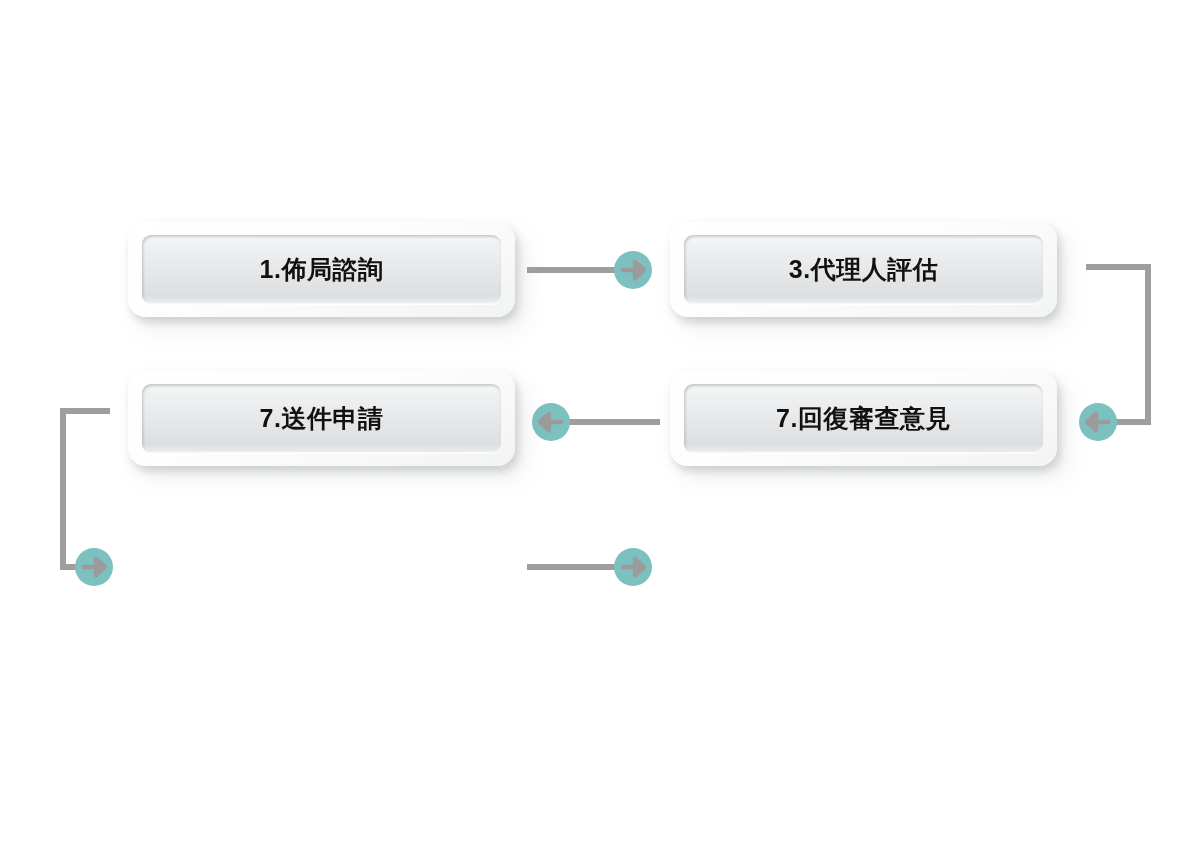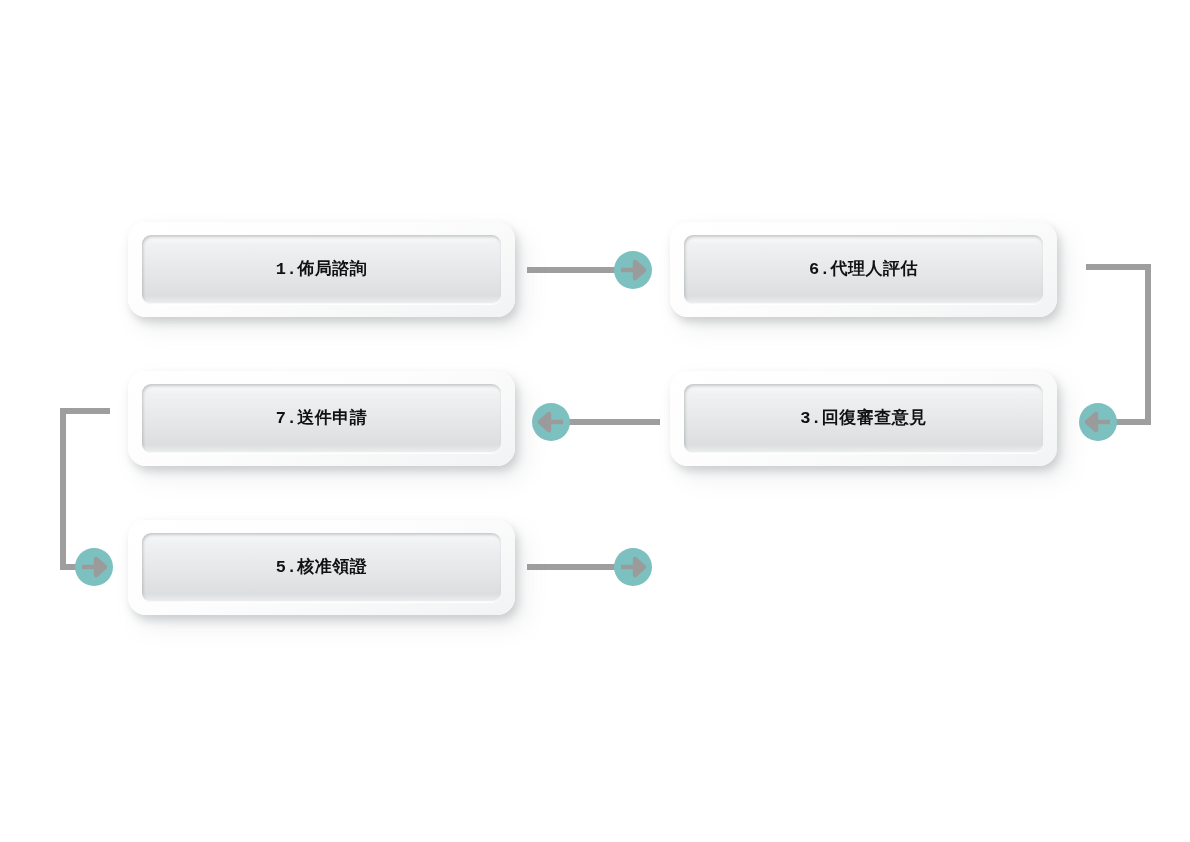--- a/index.html
+++ b/index.html
@@ -56,28 +56,27 @@
                 #eceeef 100%);
     box-shadow:
       inset 1px 2px 3px rgba(110,115,120,0.38),
       inset 0 -1px 1px rgba(255,255,255,0.85),
       0 1px 0 rgba(255,255,255,0.9);
     display: flex;
     align-items: center;
     justify-content: center;
   }
   .node-label {
-    font-size: 17px;
+    font-size: 25px;
     font-weight: bold;
     color: #111111;
     letter-spacing: 0.5px;
     line-height: 1;
     white-space: nowrap;
     user-select: none;
-    font-family: Liberation Mono, monospace;
   }
 
   
   .col-left  { left: 128px; width: 387px; }
   .col-right { left: 670px; width: 387px; }
   .row-1 { top: 222px; height: 95px; }
   .row-2 { top: 371px; height: 95px; }
   .row-3 { top: 520px; height: 95px; }
 </style>
 </head>
@@ -119,36 +118,31 @@
   </svg>
 
   <div class="node col-left row-1">
     <div class="node-inner">
       <span class="node-label">1.佈局諮詢</span>
     </div>
   </div>
 
   <div class="node col-right row-1">
     <div class="node-inner">
-      <span class="node-label">6.代理人評估</span>
+      <span class="node-label">3.代理人評估</span>
     </div>
   </div>
 
   <div class="node col-right row-2">
     <div class="node-inner">
-      <span class="node-label">3.回復審查意見</span>
+      <span class="node-label">7.回復審查意見</span>
     </div>
   </div>
 
   <div class="node col-left row-2">
     <div class="node-inner">
       <span class="node-label">7.送件申請</span>
     </div>
   </div>
 
-  <div class="node col-left row-3">
-    <div class="node-inner">
-      <span class="node-label">5.核准領證</span>
-    </div>
-  </div>
 
 
 </div>
 
 </body></html>

